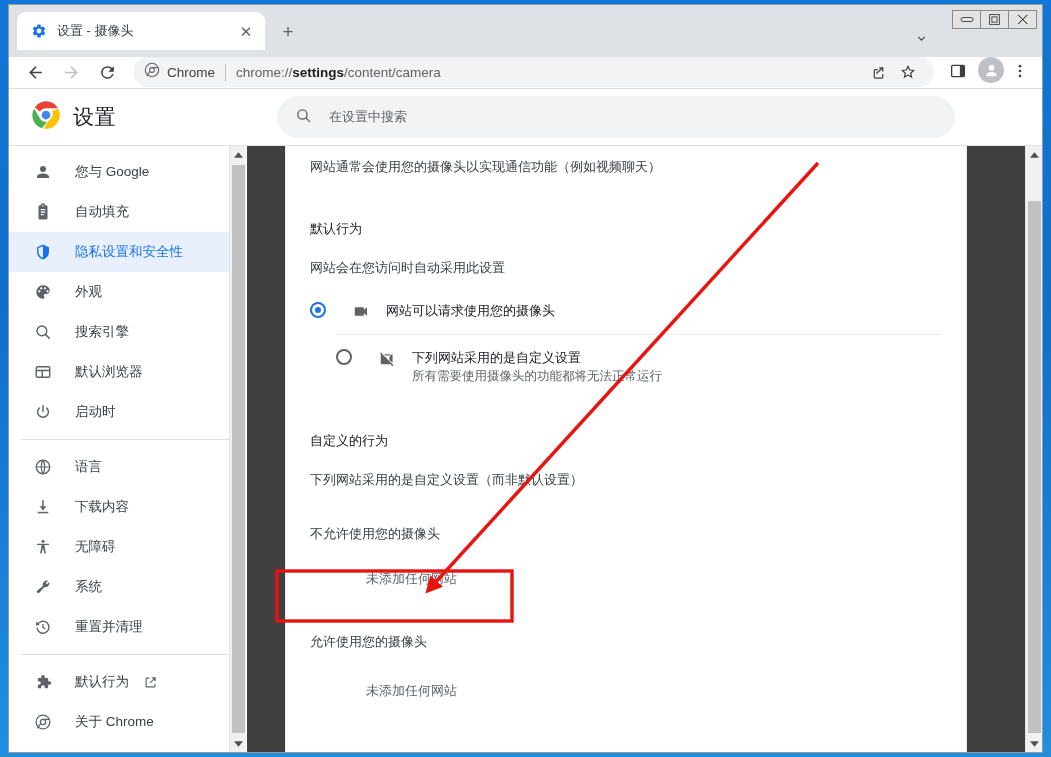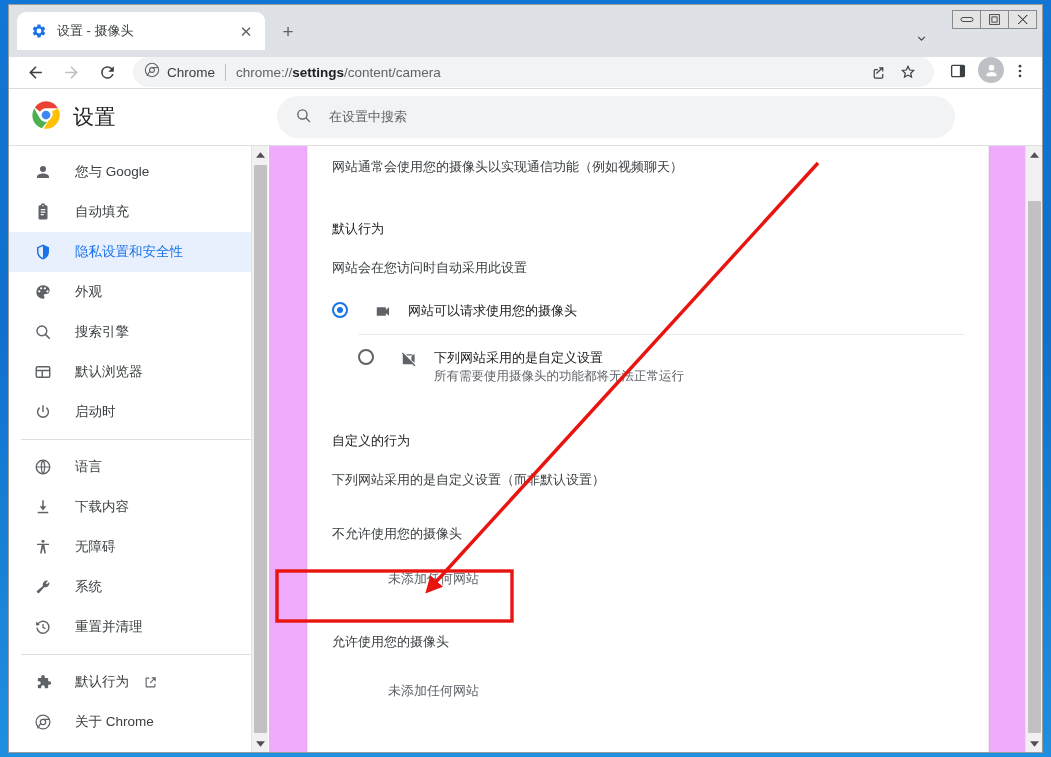--- a/index.html
+++ b/index.html
@@ -130,21 +130,21 @@
 
   
   #body-area {
     position: absolute; left: 0; right: 0; top: 56px; bottom: 0;
     display: flex; background: #fff;
     border-top: 1px solid #e0e0e0;
   }
 
   
   #sidebar {
-    width: 260px; flex: none; position: relative;
+    width: 238px; flex: none; position: relative;
     background: #fff; padding-top: 6px;
     border-right: 1px solid #ffffff;
   }
   .nav-item {
     height: 40px; display: flex; align-items: center;
     padding-left: 24px; margin-right: 0;
     border-radius: 0 20px 20px 0;
     color: #3c4043; font-size: 13.5px;
   }
   .nav-item.active { background: #e8f0fe; color: #1a73e8; }
@@ -171,21 +171,21 @@
   }
   .sb-arrow.up { top: 0; }
   .sb-arrow.down { bottom: 0; }
   .sb-thumb {
     position: absolute; left: 2px; width: 13px;
     background: #c1c1c1; border-radius: 1px;
   }
 
   
   #content-region {
-    flex: 1; position: relative; background: #f0abfc; overflow: hidden;
+    flex: 1; position: relative; background: #404040; overflow: hidden;
   }
   #card {
     position: absolute; left: 38px; top: 0; width: 682px; bottom: 0;
     background: #fff;
     border-left: 1px solid #ececec; border-right: 1px solid #ececec;
     box-shadow: 0 0 3px rgba(0,0,0,.06);
   }
   #card-inner { position: absolute; left: 0; right: 0; top: 0; padding: 0 24px; }
 
   .sec-desc { font-size: 13px; color: #3c4043; padding-top: 12px; }

